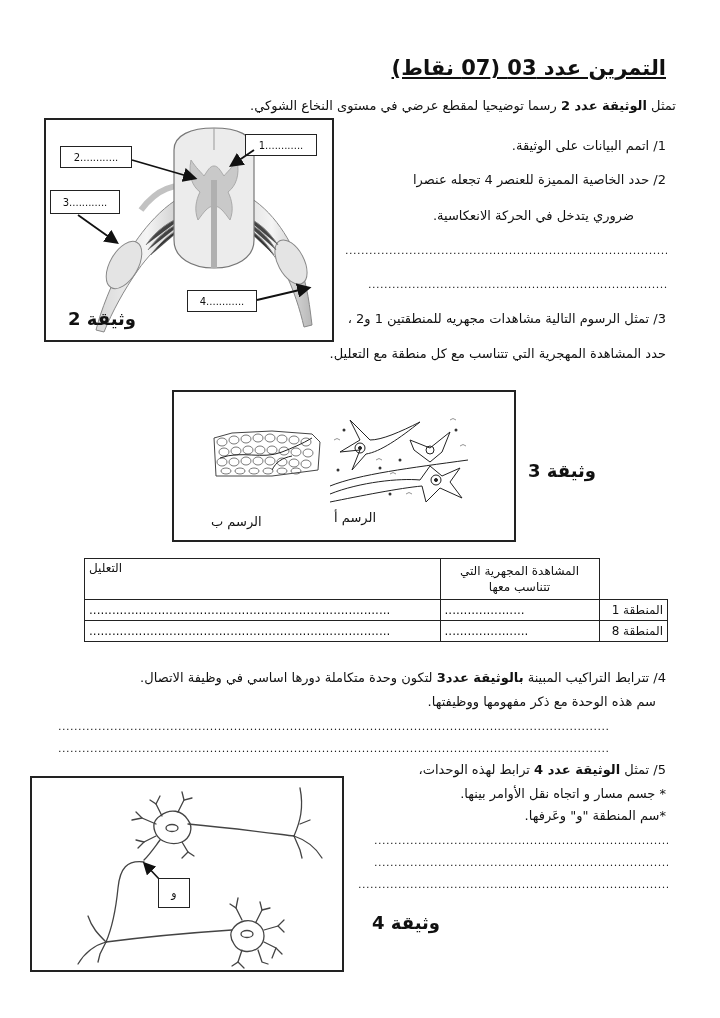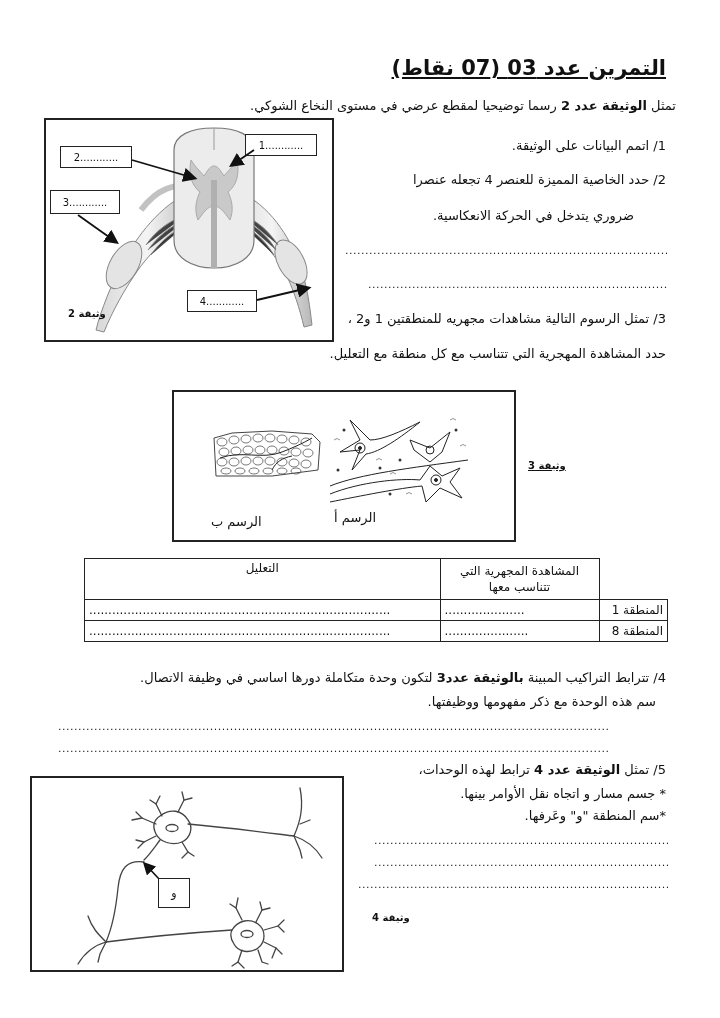--- a/index.html
+++ b/index.html
@@ -6,21 +6,21 @@
   body { width:720px; height:1018px; position:relative; overflow:hidden;
          font-family:"DejaVu Sans","Liberation Sans",sans-serif; color:#111; }
   .abs { position:absolute; }
   .rtl { direction:rtl; text-align:right; }
   .t { font-size:13px; line-height:16px; white-space:nowrap; }
   .b { font-weight:bold; }
   .title { font-size:21px; font-weight:bold; text-decoration:underline; }
   .dots { font-size:11px; letter-spacing:0.5px; color:#222; white-space:nowrap; overflow:hidden; direction:ltr; text-align:left; }
   .frame { border:2px solid #222; box-sizing:border-box; background:#fff; }
   .lbl { border:1.5px solid #222; background:#fff; font-size:10px; display:flex; align-items:center; justify-content:center; box-sizing:border-box; direction:ltr; }
-  .doclabel { font-size:10px; font-weight:bold; direction:rtl; white-space:nowrap; }
+  .doclabel { font-size:18px; font-weight:bold; direction:rtl; white-space:nowrap; }
   table.tbl { border-collapse:collapse; position:absolute; }
   table.tbl td { border:1.5px solid #222; font-size:12px; padding:0 4px; height:20px; }
   table.tbl td.empty { border:none; border-left:1.5px solid #222; }
   svg { display:block; }
 </style>
 </head>
 <body>
 
 <div class="abs rtl title" style="right:54px; top:56px;">التمرين عدد 03 (07 نقاط)</div>
 
@@ -153,31 +153,31 @@
         <path d="M60 64 q3 -3 6 0"></path>
         <path d="M120 10 q3 -3 6 0"></path>
         <path d="M4 30 q3 -3 6 0"></path>
         <path d="M76 84 q3 -3 6 0"></path>
         <path d="M130 36 q3 -3 6 0"></path>
     </g>
   </svg>
   <div class="abs rtl t" style="left:160px; top:118px;">الرسم أ</div>
   <div class="abs rtl t" style="left:37px; top:122px;">الرسم ب</div>
 </div>
-<div class="abs doclabel" style="left:528px; top:460px;text-decoration:underline;">وثيقة 3</div>
+<div class="abs doclabel" style="left:528px; top:460px;">وثيقة 3</div>
 
 <table class="tbl" style="left:84px; top:558px; width:584px; direction:rtl;">
   <tbody>
       <tr style="height:40px;">
     <td class="empty" style="width:60px; border-top:none; border-right:none;"></td>
     <td style="width:150px; text-align:center; height:40px; line-height:16px;margin-left:12px;">
       <div>المشاهدة المجهرية التي</div>
       <div>تتناسب معها</div>
     </td>
-    <td style="text-align:center; vertical-align:top; padding-top:2px;">التعليل</td>
+    <td style="text-align:left; vertical-align:top; padding-top:2px;">التعليل</td>
   </tr>
   <tr>
     <td>المنطقة 1</td>
     <td style="text-align:left; direction:ltr;">.....................</td>
     <td style="text-align:left; direction:ltr;">...............................................................................</td>
   </tr>
   <tr>
     <td>المنطقة 8</td>
     <td style="text-align:left; direction:ltr;">......................</td>
     <td style="text-align:left; direction:ltr;">...............................................................................</td>

